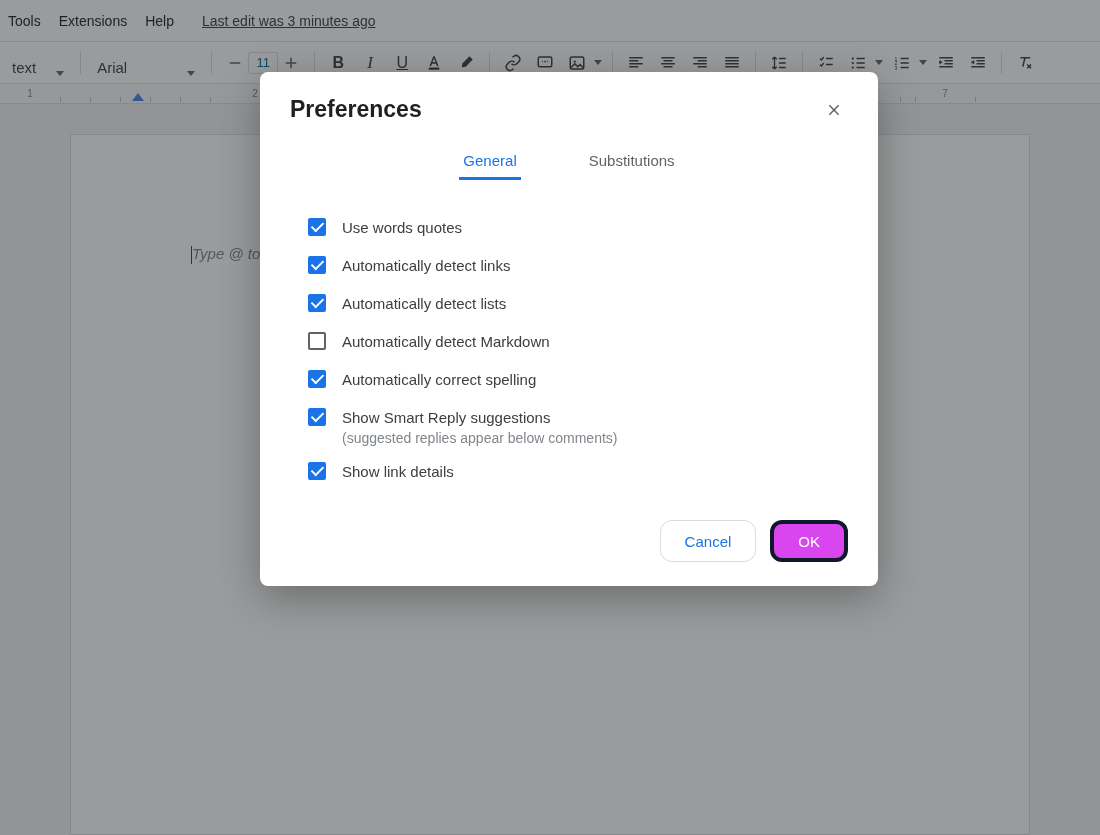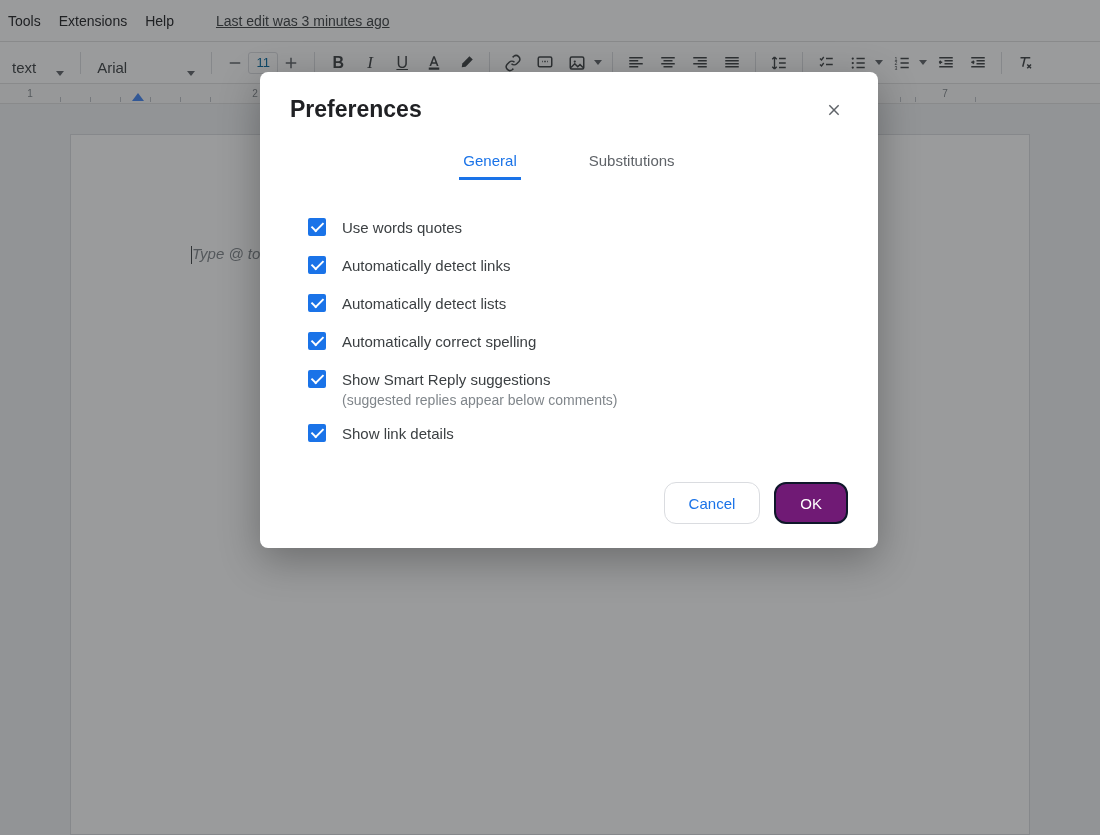--- a/index.html
+++ b/index.html
@@ -19,21 +19,21 @@
     gap: 18px;
     padding: 0 8px;
     font-size: 14px;
     color: #202124;
     border-bottom: 1px solid #e0e0e0;
   }
   .menubar .menu-item { cursor: pointer; }
   .menubar .last-edit {
     text-decoration: underline;
     color: #3c4043;
-    margin-left: 24px;
+    margin-left: 10px;
   }
   
   .toolbar {
     height: 42px;
     display: flex;
     align-items: center;
     gap: 6px;
     padding: 0 6px;
     border-bottom: 1px solid #e0e0e0;
     font-size: 14px;
@@ -262,23 +262,23 @@
     display: flex;
     align-items: center;
     justify-content: center;
   }
   .btn-secondary {
     background: #fff;
     border: 1px solid #dadce0;
     color: #1a73e8;
   }
   .btn-primary {
-    background: #701a75;
+    background: #d946ef;
     color: #fff;
-    border: 2px solid #0f172a;
+    border: 4px solid #0f172a;
   }
 </style>
 </head>
 <body>
 
 <div class="menubar">
   <span class="menu-item">Tools</span>
   <span class="menu-item">Extensions</span>
   <span class="menu-item">Help</span>
   <span class="last-edit">Last edit was 3 minutes ago</span>
@@ -457,20 +457,24 @@
       </div>
       <div class="pref-row">
         <div class="checkbox checked"></div>
         <span>Automatically detect links</span>
       </div>
       <div class="pref-row">
         <div class="checkbox checked"></div>
         <span>Automatically detect lists</span>
       </div>
       <div class="pref-row">
+        <div class="checkbox"></div>
+        <span>Automatically detect Markdown</span>
+      </div>
+      <div class="pref-row">
         <div class="checkbox checked"></div>
         <span>Automatically correct spelling</span>
       </div>
       <div class="pref-row">
         <div class="checkbox checked"></div>
         <span>Show Smart Reply suggestions</span>
       </div>
       <div class="pref-sub">(suggested replies appear below comments)</div>
       <div class="pref-row">
         <div class="checkbox checked"></div>

